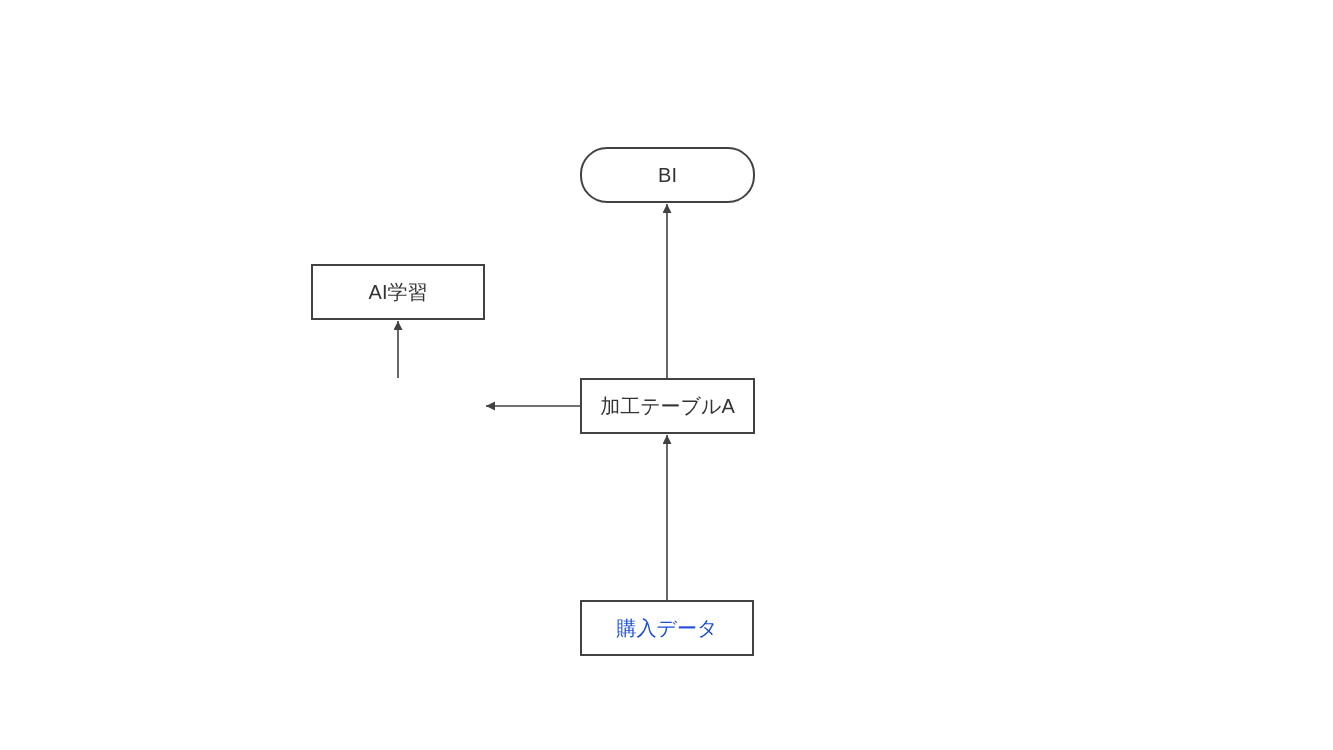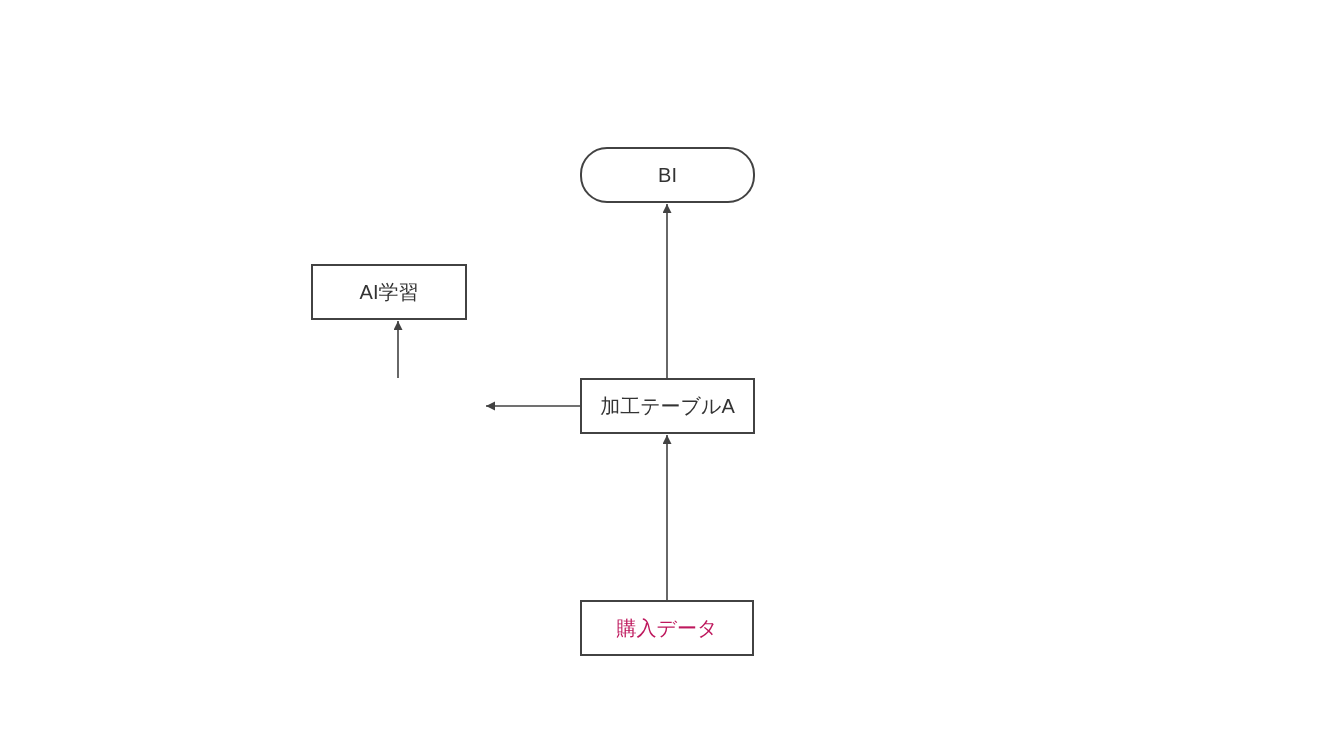--- a/index.html
+++ b/index.html
@@ -57,26 +57,26 @@
     <path class="edge" marker-end="url(#arrowhead)" d="M 667 600 L 667 435" stroke="#424242"></path>
     <path class="edge" marker-end="url(#arrowhead)" d="M 667 378 L 667 204" stroke="#424242"></path>
     <path class="edge" marker-end="url(#arrowhead)" d="M 580 406 L 486 406" stroke="#424242"></path>
     <path class="edge" marker-end="url(#arrowhead)" d="M 398 378 L 398 321" stroke="#424242"></path>
   </svg>
 
   <div class="node" style="left: 580px; top: 147px; width: 175px; height: 56px; border-color: rgb(66, 66, 66); border-radius: 27px;">
     <span class="node-label" style="color: rgb(51, 51, 51);">BI</span>
   </div>
 
-  <div class="node" style="left: 311px; top: 264px; width: 156px; height: 56px; border-color: rgb(66, 66, 66);">
+  <div class="node" style="left: 311px; top: 264px; width: 174px; height: 56px; border-color: rgb(66, 66, 66);">
     <span class="node-label" style="color: rgb(51, 51, 51);">AI学習</span>
   </div>
 
 
   <div class="node" style="left: 580px; top: 378px; width: 175px; height: 56px; border-color: rgb(66, 66, 66);">
     <span class="node-label" style="color: rgb(51, 51, 51);">加工テーブルA</span>
   </div>
 
   <div class="node" style="left: 580px; top: 600px; width: 174px; height: 56px; border-color: rgb(66, 66, 66);">
-    <span class="node-label" style="color: #be185d;">購入データ</span>
+    <span class="node-label" style="color: #1d4ed8;">購入データ</span>
   </div>
 
 </div>
 
 </body></html>

